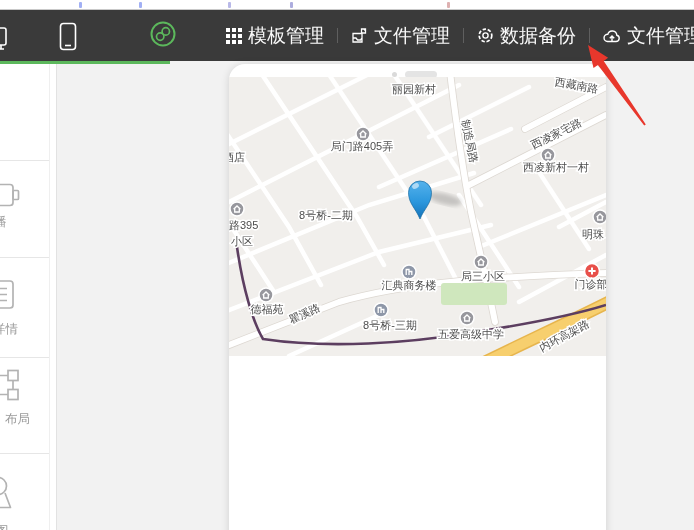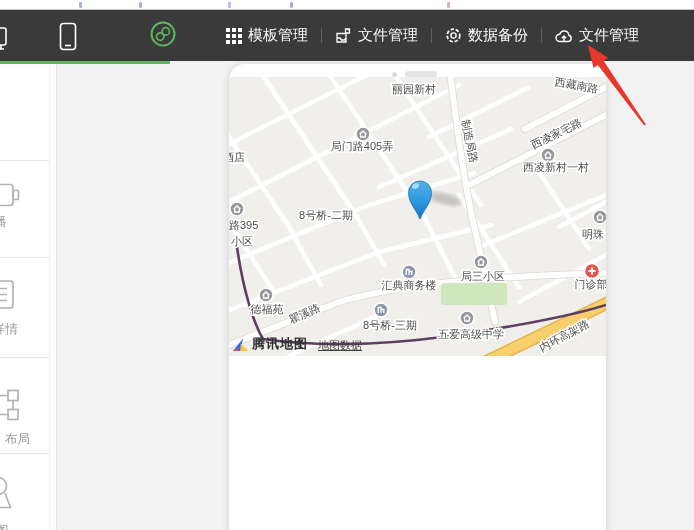--- a/index.html
+++ b/index.html
@@ -9,21 +9,21 @@
   
   .top-strip { position:absolute; left:0; top:0; width:694px; height:10px; background:#fff; border-bottom:1px solid #c9c9c9; }
   .top-strip i { position:absolute; top:2px; width:3px; height:6px; border-radius:1px; opacity:.7; }
 
   
   .topbar { position:absolute; left:0; top:10px; width:694px; height:51px; background:#3a3a3a; }
   .tb-left-frag { position:absolute; left:0; top:17px; }
   .tb-phone { position:absolute; left:58px; top:12px; }
   .tb-link { position:absolute; left:148px; top:9px; }
   .tb-menu { position:absolute; left:226px; top:0; height:51px; display:flex; align-items:center; }
-  .tb-item { display:flex; align-items:center; color:#fafafa; font-size:15px; cursor:pointer; white-space:nowrap; }
+  .tb-item { display:flex; align-items:center; color:#fafafa; font-size:19px; cursor:pointer; white-space:nowrap; }
   .tb-item svg { margin-right:6px; }
   .tb-div { width:1px; height:15px; background:#5f5f5f; margin:0 13px; }
   .green-underline { position:absolute; left:0; top:61px; width:170px; height:3px; background:#5cb85c; }
 
   
   .sidebar { position:absolute; left:0; top:64px; width:57px; height:466px; background:#fff; border-right:1px solid #e2e2e2; }
   .sidebar::after { content:""; position:absolute; right:6px; top:0; bottom:0; width:1px; background:#efefef; }
   .s-div { position:absolute; left:0; width:50px; height:1px; background:#e6e6e6; }
   .s-item { position:absolute; left:0; width:57px; text-align:left; color:#a0a0a0; }
   .s-item .s-icn { position:absolute; }
@@ -140,21 +140,21 @@
   <div class="s-item" style="top:216px;height:62px">
     <span class="s-icn" style="left:-14px;top:0">
       <svg width="34" height="30" viewBox="0 0 34 30" fill="none" stroke="#b3b3b3" stroke-width="1.7">
         <rect x="2" y="1" width="25" height="27" rx="3"></rect>
           <path d="M8 8.5 H21 M8 14.5 H21 M8 20.5 H21"></path>
       </svg>
     </span>
     <span class="s-label" style="left:-7px;top:41px">详情</span>
   </div>
 
-  <div class="s-item" style="top:325px;height:62px">
+  <div class="s-item" style="top:305px;height:62px">
     <span class="s-icn" style="left:0px;top:0">
       <svg width="30" height="32" viewBox="0 0 30 32" fill="none" stroke="#b3b3b3" stroke-width="1.7">
         <rect x="8" y="1.5" width="10" height="10"></rect>
           <rect x="8" y="20.5" width="10" height="10"></rect>
         <path d="M13 11.5 V20.5 M8 6.5 H-4 M8 25.5 H-4"></path>
       </svg>
     </span>
     <span class="s-label" style="left:5px;top:42px">布局</span>
   </div>
 
@@ -301,27 +301,18 @@
         <text class="mlbl" x="337" y="262" text-anchor="middle" font-size="12.5" transform="rotate(-28,337,262)">内环高架路</text>
       </g>
 
       <ellipse cx="216" cy="122" rx="17" ry="5.5" transform="rotate(14,216,122)" fill="#000" opacity="0.18" filter="url(#blur2)"></ellipse>
       <g>
         <path d="M191,142 C186.5,131 179.5,126.5 179.5,115.5 A11.5,11.5 0 1 1 202.5,115.5 C202.5,126.5 195.5,131 191,142 Z" fill="url(#ping)" stroke="#16699f" stroke-width="0.7"></path>
         <ellipse cx="186.5" cy="109" rx="3.6" ry="2.6" transform="rotate(-30,186.5,109)" fill="#ffffff" opacity="0.55"></ellipse>
       </g>
     </svg>
 
-    <div class="map-logo">
-      <svg width="17" height="15" viewBox="0 0 17 15">
-        <polygon points="1,13 11,0.5 8.2,13" fill="#2b6bf3"></polygon>
-        <polygon points="8.6,5.5 16.5,13 8.6,13" fill="#ffc233"></polygon>
-        <polygon points="1,13 6.2,9.6 6.2,13" fill="#ef4c43"></polygon>
-      </svg>
-      <span class="lg-name">腾讯地图</span>
-      <span class="lg-link">地图数据</span>
-    </div>
   </div>
 </div>
 
 <svg class="arrow-overlay">
   <polygon points="588,45 593.5,68.1 597.9,64.9 644.2,125.6 645.8,124.4 603.7,60.9 608.1,57.7" fill="#e8372c"></polygon>
 </svg>
 
 </body></html>

